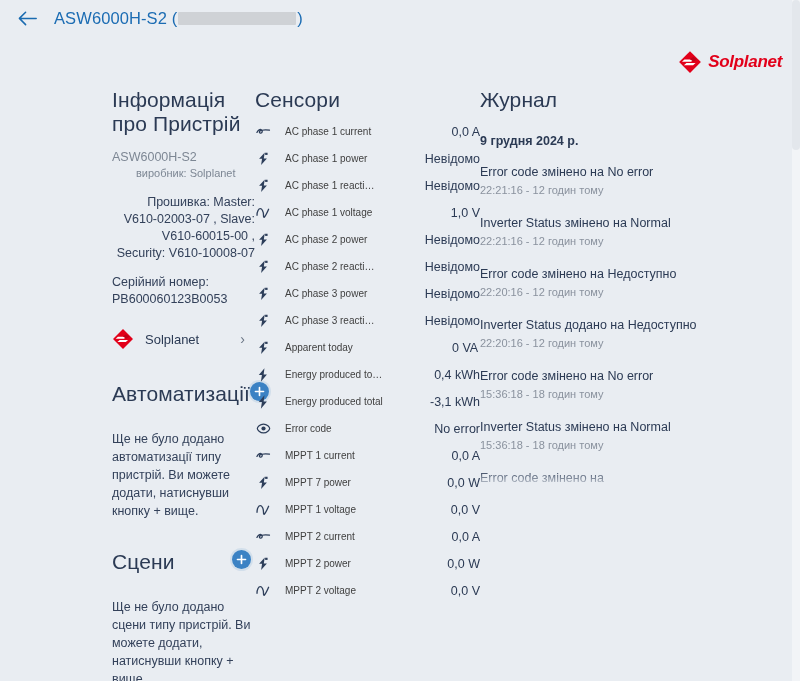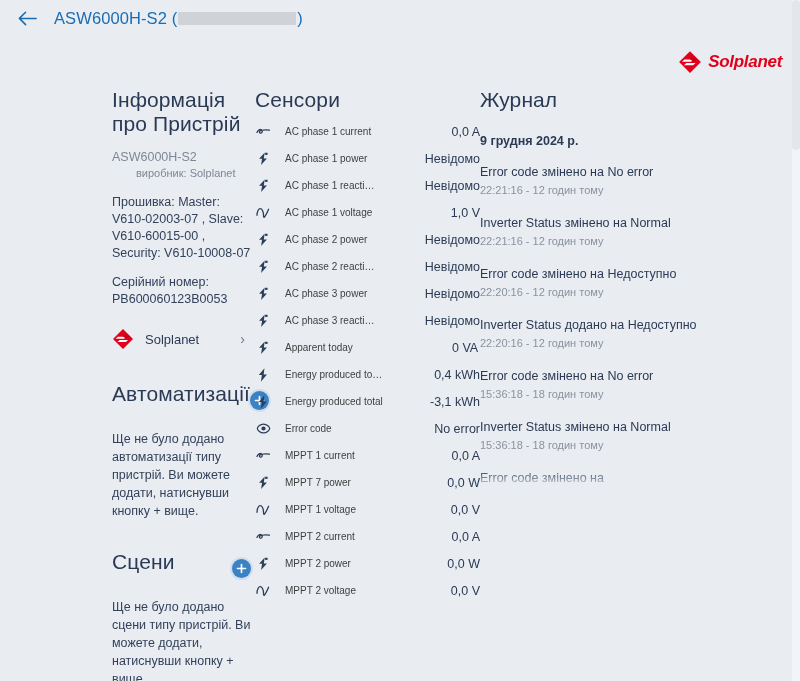--- a/index.html
+++ b/index.html
@@ -102,21 +102,21 @@
     color: #7d8794;
     line-height: 16px;
     margin-bottom: 13px;
     padding-left: 24px;
   }
   .dev-fw, .dev-sn {
     font-size: 12.5px;
     color: #33415a;
     line-height: 17px;
   }
-  .dev-fw { margin-bottom: 12px; }
+  .dev-fw { margin-bottom: 12px; text-align: right; }
   .dev-sn { margin-bottom: 14px; }
 
   .maker-row {
     display: flex;
     align-items: center;
     gap: 11px;
     padding: 6px 10px 6px 0;
     cursor: pointer;
     margin-bottom: 26px;
   }
@@ -124,21 +124,21 @@
     flex: 1;
     font-size: 13px;
     color: #2b3a54;
   }
   .chev { color: #6b7686; font-size: 14px; }
 
   
   .blk { margin-bottom: 30px; }
   .blk-head {
     display: flex;
-    align-items: center;
+    align-items: flex-start;
     justify-content: space-between;
     margin-bottom: 11px;
     padding-right: 4px;
   }
   .plus-btn {
     width: 19px; height: 19px;
     border-radius: 50%;
     background: #3b82c4;
     color: #fff;
     display: flex; align-items: center; justify-content: center;

